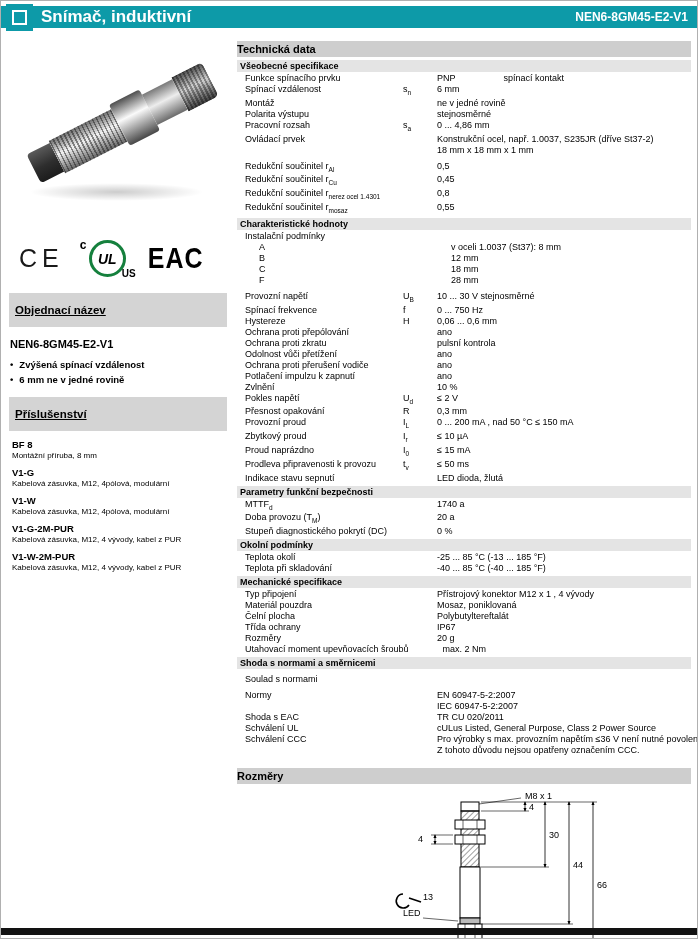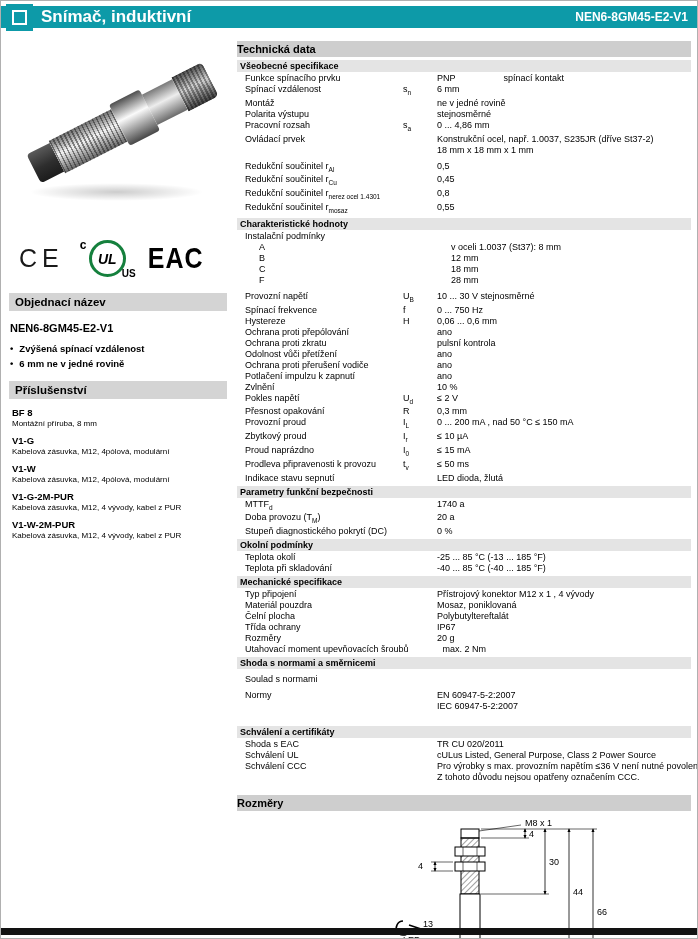--- a/index.html
+++ b/index.html
@@ -27,21 +27,21 @@
                linear-gradient(180deg,#4c4c4c,#cfcfcf 45%,#3b3b3b);}
   .s-shadow{left:20px;top:148px;width:175px;height:18px;background:radial-gradient(ellipse,rgba(0,0,0,.2),rgba(0,0,0,0) 70%);}
   .certs{display:flex;align-items:center;gap:20px;margin:10px 0 0 10px;height:46px;}
   .ce{font-size:25px;letter-spacing:5px;color:#1a1a1a;}
   .ulmark{position:relative;width:44px;height:42px;}
   .ul-circle{position:absolute;left:5px;top:3px;width:31px;height:31px;border:3px solid #15803d;border-radius:50%;
              display:flex;align-items:center;justify-content:center;font-weight:bold;font-size:14px;font-style:italic;}
   .ul-c{position:absolute;left:-4px;top:1px;font-size:12px;font-weight:bold;}
   .ul-us{position:absolute;right:-8px;bottom:0;font-size:10px;font-weight:bold;}
   .eac{font-size:25px;font-weight:bold;letter-spacing:1px;transform:scaleY(1.15);}
-  .side-sec-bar{background:#d4d4d4;font-weight:bold;font-size:11.5px;padding:3px 6px;margin-top:12px;}
+  .side-sec-bar{background:#d4d4d4;font-weight:bold;font-size:11.5px;padding:11px 6px;margin-top:12px;text-decoration:underline;}
   .order-code{font-weight:bold;font-size:11px;margin:11px 0 9px 1px;}
   .bullet{display:flex;font-weight:bold;font-size:9.5px;margin:4px 0 4px 1px;}
   .bullet::before{content:"•";margin-right:6px;}
   .acc-list{margin-top:8px;}
   .acc-item{margin:0 0 7px 3px;}
   .acc-name{font-weight:bold;font-size:9.5px;}
   .acc-desc{font-size:8px;margin-top:1px;}
   
   .main{position:absolute;left:236px;top:40px;width:454px;}
   .main-bar{display:flex;align-items:stretch;background:#cecece;height:16px;margin-bottom:3px;flex-direction:column;}
@@ -366,21 +366,20 @@
           <div class="t-value"></div>
         </div>
         <div class="t-row gap-top">
           <div class="t-label"><span>Normy</span></div>
           <div class="t-sym"></div>
           <div class="t-value">
             <div>EN 60947-5-2:2007</div>
             <div>IEC 60947-5-2:2007</div>
           </div>
         </div>
-        <div class="t-sec gap-before">Schválení a certifikáty</div>
         <div class="t-row">
           <div class="t-label"><span>Shoda s EAC</span></div>
           <div class="t-sym"></div>
           <div class="t-value"><span>TR CU 020/2011</span></div>
         </div>
         <div class="t-row">
           <div class="t-label"><span>Schválení UL</span></div>
           <div class="t-sym"></div>
           <div class="t-value"><span>cULus Listed, General Purpose, Class 2 Power Source</span></div>
         </div>

